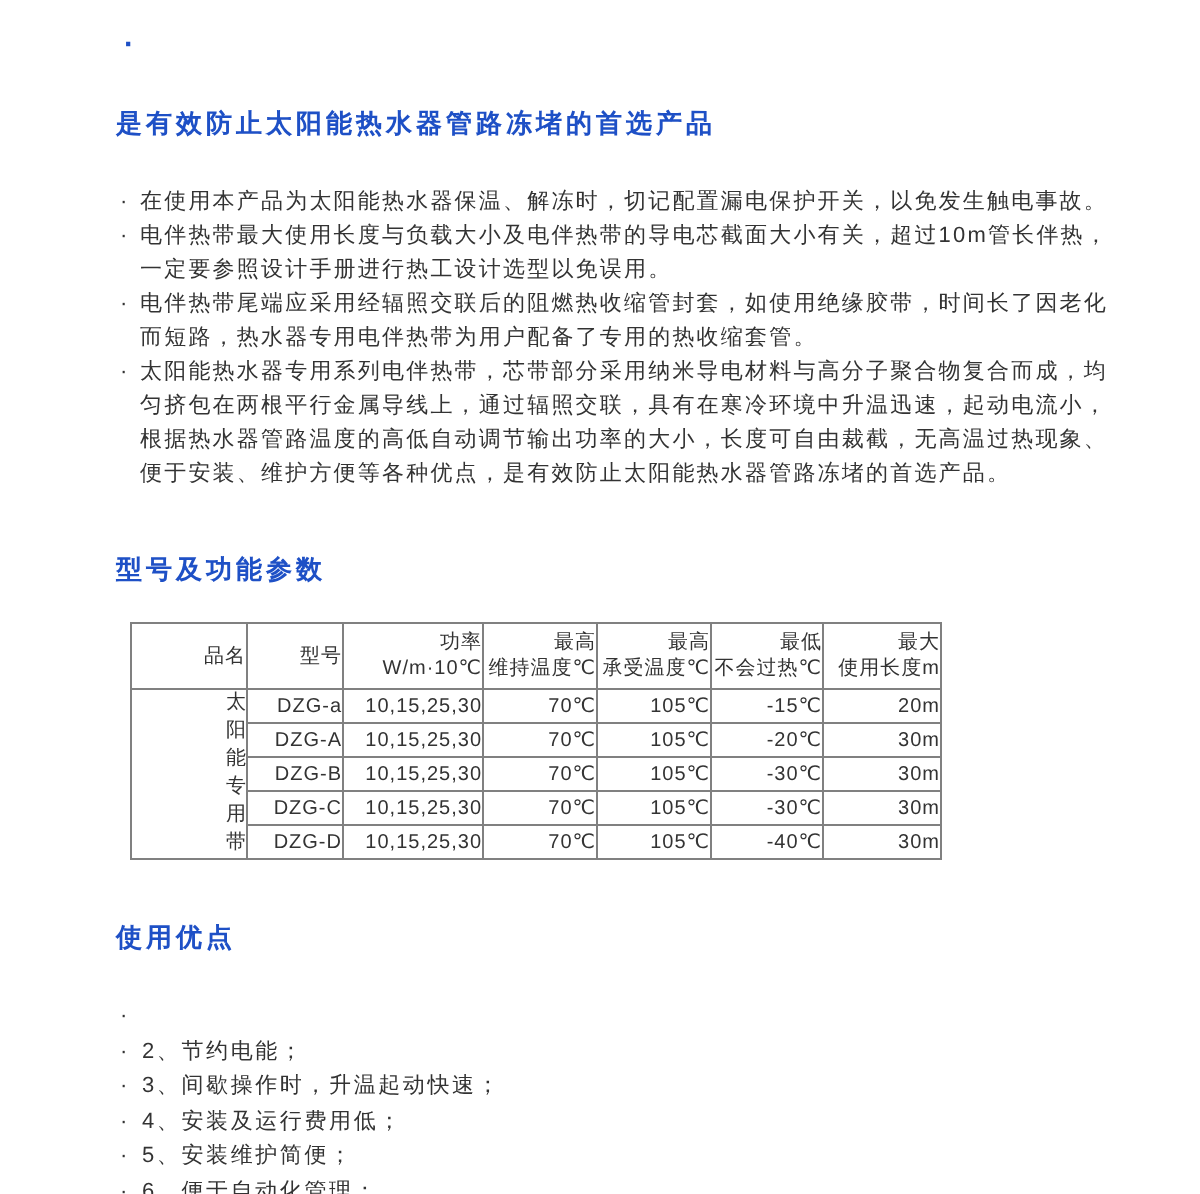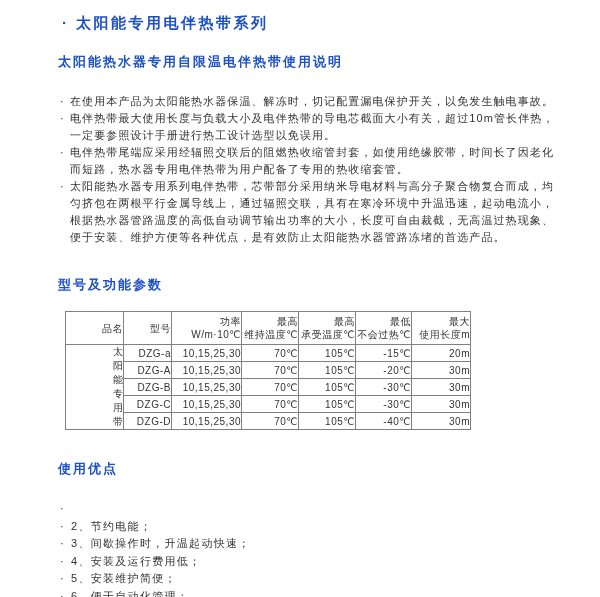--- a/index.html
+++ b/index.html
@@ -86,25 +86,24 @@
   }
   .adv-item .bm { width: 11px; flex: none; }
 </style>
 </head>
 <body>
 
 <div class="page">
 
   <h1 class="doc-title">
     <span class="tmark">·</span>
-    <span>太阳能专用电伴热带系列</span>
   </h1>
 
   <section>
-    <h2 class="sec-h usage">太阳能热水器专用自限温电伴热带使用说明</h2>
+    <h2 class="sec-h usage">是有效防止太阳能热水器管路冻堵的首选产品</h2>
     <div class="bullet-list">
       <p class="bullet">
         <span class="bm">·</span>
         <span class="bt">在使用本产品为太阳能热水器保温、解冻时，切记配置漏电保护开关，以免发生触电事故。</span>
       </p>
       <p class="bullet">
         <span class="bm">·</span>
         <span class="bt">电伴热带最大使用长度与负载大小及电伴热带的导电芯截面大小有关，超过10m管长伴热，一定要参照设计手册进行热工设计选型以免误用。</span>
       </p>
       <p class="bullet">

